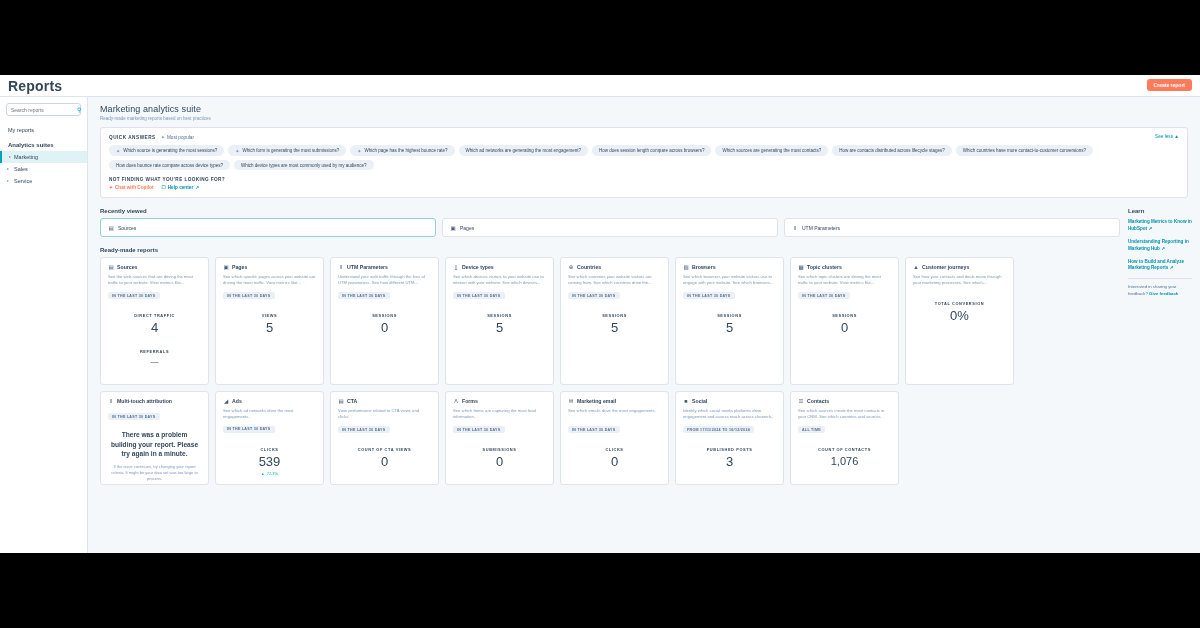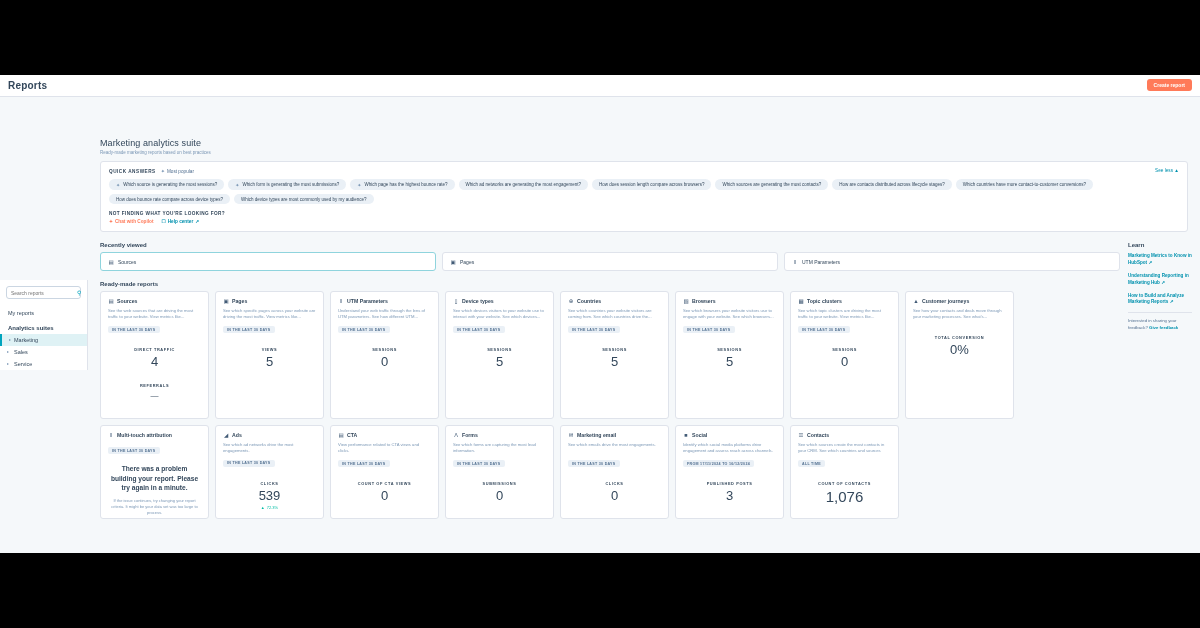--- a/index.html
+++ b/index.html
@@ -12,30 +12,30 @@
   }
   .screen { position: absolute; top: 75px; left: 0; width: 1200px; height: 478px; background: #f5f8fa; }
   .bar-top { position:absolute; top:0; left:0; width:1200px; height:75px; background:#000; }
   .bar-bottom { position:absolute; top:553px; left:0; width:1200px; height:75px; background:#000; }
 
   
   .appbar {
     height: 22px; background: #fff; border-bottom: 1px solid #dfe3eb;
     display: flex; align-items: center; padding: 0 8px; position: relative;
   }
-  .appbar-title { font-size: 10px; font-weight: bold; color: #33475b; letter-spacing: .2px; }
+  .appbar-title { font-size: 14px; font-weight: bold; color: #33475b; letter-spacing: .2px; }
   .create-report-btn {
     position: absolute; right: 8px; top: 4px;
     background: #ff7a59; color: #fff; border: none; border-radius: 3px;
     font-size: 5px; font-weight: bold; padding: 3px 7px; cursor: pointer;
     font-family: "Liberation Sans", sans-serif;
   }
 
   
-  .body-wrap { display: flex; height: 456px; align-items: center; }
+  .body-wrap { display: flex; height: 456px; }
   .sidebar {
     width: 88px; background: #fff; border-right: 1px solid #dfe3eb;
     padding: 6px 0 0 0; flex-shrink: 0;
   }
   .search-box {
     margin: 0 6px 8px 6px; border: 1px solid #cbd6e2; border-radius: 3px;
     height: 13px; display: flex; align-items: center; padding: 0 4px; background:#fff;
   }
   .search-box input {
     border: none; outline: none; font-size: 5px; color: #7c98b6; flex: 1;
@@ -108,21 +108,21 @@
   .card-desc { font-size: 4.2px; color: #7c98b6; line-height: 1.5; height: 13px; overflow: hidden; }
   .date-badge {
     display: inline-block; align-self: flex-start; margin-top: 5px;
     background: #eaf0f6; border-radius: 2px; padding: 1.5px 4px;
     font-size: 3.6px; font-weight: bold; letter-spacing: .3px; color: #516f90;
   }
   .metric-block { text-align: center; margin-top: 14px; }
   .metric-block.second { margin-top: 14px; }
   .metric-label { font-size: 3.9px; font-weight: bold; letter-spacing: .6px; color: #33475b; }
   .metric-value { font-size: 13px; font-weight: normal; color: #33475b; margin-top: 3px; line-height: 1.1; }
-  .metric-value.small { font-size: 15px; }
+  .metric-value.small { font-size: 11px; }
   .metric-delta { font-size: 4px; color: #00bda5; margin-top: 2px; display:flex; align-items:center; justify-content:center; gap:2px; }
   .metric-dash { font-size: 8px; color: #33475b; margin-top: 3px; }
 
   .err-title { font-size: 6.6px; font-weight: bold; text-align: center; color: #33475b; line-height: 1.45; margin-top: 10px; }
   .err-sub { font-size: 4px; color: #7c98b6; text-align: center; line-height: 1.6; margin-top: 5px; }
 
   .learn-title { font-size: 6px; font-weight: bold; color: #33475b; margin-bottom: 5px; }
   .learn-link { font-size: 4.6px; color: #0091ae; font-weight: bold; line-height: 1.5; margin-bottom: 6px; cursor: pointer; }
   .learn-div { border-top: 1px solid #dfe3eb; margin: 6px 0 5px 0; }
   .learn-feedback { font-size: 4.3px; color: #516f90; line-height: 1.5; }

